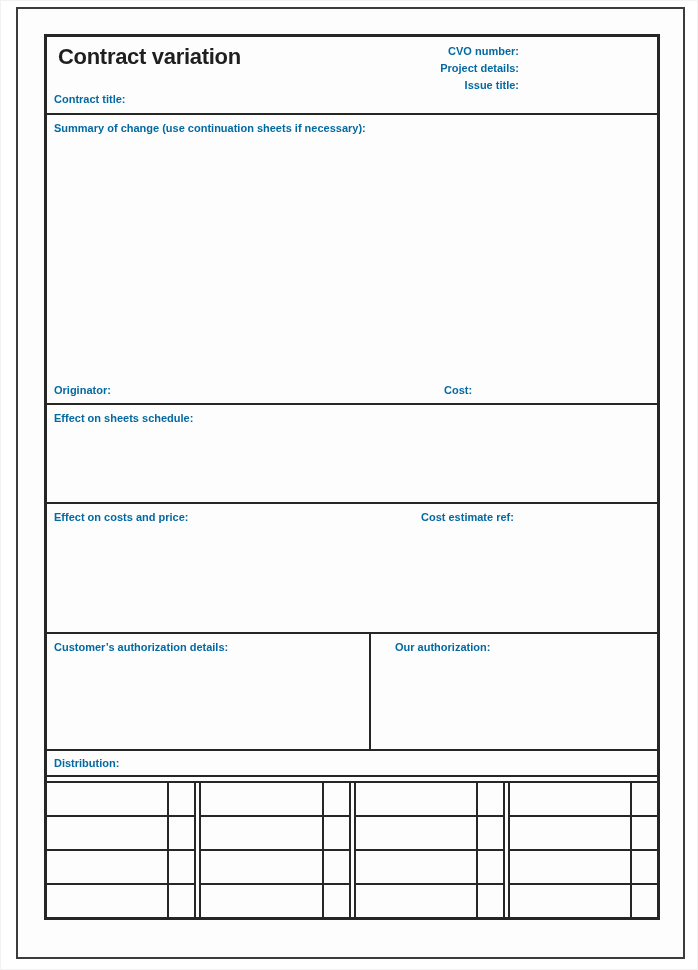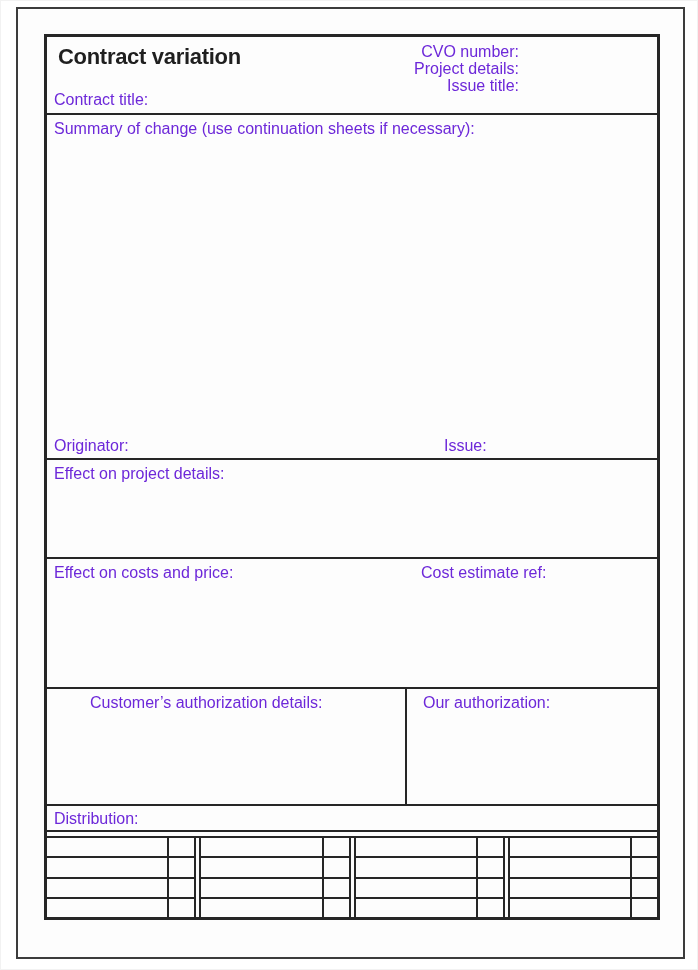--- a/index.html
+++ b/index.html
@@ -41,24 +41,25 @@
     flex-direction: column;
     background: #fdfdfd;
   }
   .section {
     box-sizing: border-box;
     border-bottom: 2px solid #262626;
     position: relative;
     flex: 0 0 auto;
   }
   .lbl {
-    font-size: 16px;
+    font-size: 11px;
     line-height: 17px;
-    color: #6d28d9;
+    color: #0369a1;
     white-space: nowrap;
+    font-weight: bold;
   }
 
   
   .sec-header { height: 78px; display: flex; justify-content: space-between; }
   .header-left {
     display: flex;
     flex-direction: column;
     justify-content: space-between;
     padding: 4px 0 5px 7px;
   }
@@ -69,21 +70,21 @@
     line-height: 24px;
     margin: 4px;
   }
   .header-right {
     padding: 6px 138px 0 0;
     text-align: right;
   }
   .header-right .lbl { display: block; }
 
   
-  .sec-summary { height: 345px; padding: 5px 0 0 7px; }
+  .sec-summary { height: 290px; padding: 5px 0 0 7px; }
   .summary-footer {
     position: absolute;
     left: 0; right: 12px; bottom: 4px;
     height: 17px;
   }
   .summary-footer .originator { position: absolute; left: 7px; }
   .summary-footer .date { position: absolute; left: 397px; }
 
   
   .sec-schedule { height: 99px; padding: 5px 0 0 7px; }
@@ -92,23 +93,22 @@
   .sec-costs { height: 130px; padding: 5px 0 12px 7px; }
   .cost-ref { position: absolute; left: 332px; top: 5px; margin-left: 42px; }
 
   
   .sec-auth { height: 117px; display: flex; }
   .auth-left {
     width: 324px;
     box-sizing: border-box;
     border-right: 2px solid #262626;
     padding: 5px 0 0 7px;
-    margin-left: 36px;
-  }
-  .auth-right { flex: 1; padding: 5px 0 0 16px; }
+  }
+  .auth-right { flex: 1; padding: 5px 0 0 24px; }
 
   
   .sec-dist-label { height: 26px; padding: 4px 16px 0 7px; }
 
   
   .grid-gap { height: 4px; background: #fdfdfd; flex: 0 0 auto; }
 
   
   .dist-grid {
     flex: 1 1 auto;
@@ -156,26 +156,26 @@
           <span class="lbl">CVO number:</span>
           <span class="lbl">Project details:</span>
           <span class="lbl">Issue title:</span>
         </div>
       </div>
 
       <div class="section sec-summary">
         <div class="lbl">Summary of change (use continuation sheets if necessary):</div>
         <div class="summary-footer">
           <span class="lbl originator">Originator:</span>
-          <span class="lbl date">Issue:</span>
+          <span class="lbl date">Cost:</span>
         </div>
       </div>
 
       <div class="section sec-schedule">
-        <div class="lbl">Effect on project details:</div>
+        <div class="lbl">Effect on sheets schedule:</div>
       </div>
 
       <div class="section sec-costs">
         <div class="lbl">Effect on costs and price:</div>
         <div class="lbl cost-ref">Cost estimate ref:</div>
       </div>
 
       <div class="section sec-auth">
         <div class="auth-left">
           <div class="lbl">Customer’s authorization details:</div>

